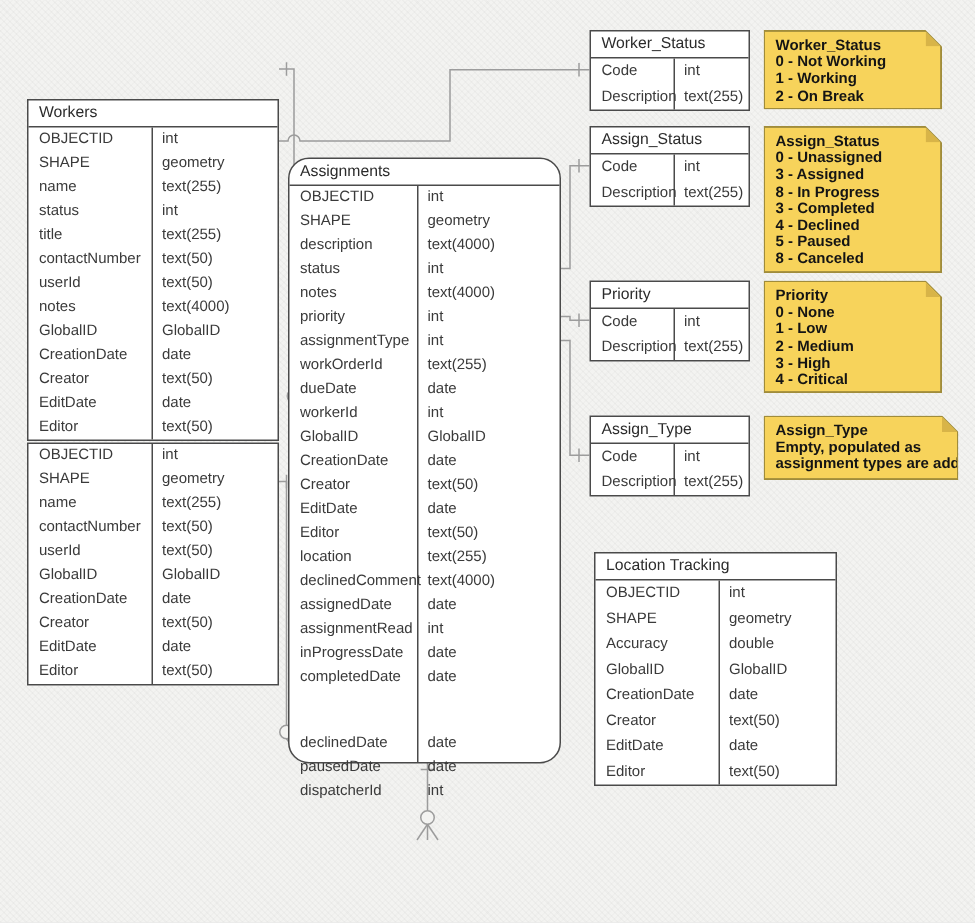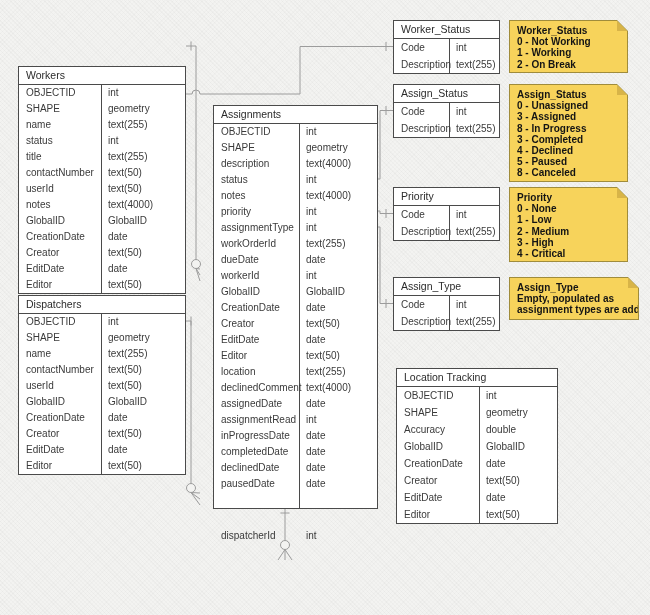--- a/index.html
+++ b/index.html
@@ -98,36 +98,35 @@
         <div class="row" style="height: 16px; line-height: 16px;"><span class="fname">userId</span><span class="ftype" style="left: 89px;">text(50)</span></div>
         <div class="row" style="height: 16px; line-height: 16px;"><span class="fname">notes</span><span class="ftype" style="left: 89px;">text(4000)</span></div>
         <div class="row" style="height: 16px; line-height: 16px;"><span class="fname">GlobalID</span><span class="ftype" style="left: 89px;">GlobalID</span></div>
         <div class="row" style="height: 16px; line-height: 16px;"><span class="fname">CreationDate</span><span class="ftype" style="left: 89px;">date</span></div>
         <div class="row" style="height: 16px; line-height: 16px;"><span class="fname">Creator</span><span class="ftype" style="left: 89px;">text(50)</span></div>
         <div class="row" style="height: 16px; line-height: 16px;"><span class="fname">EditDate</span><span class="ftype" style="left: 89px;">date</span></div>
         <div class="row" style="height: 16px; line-height: 16px;"><span class="fname">Editor</span><span class="ftype" style="left: 89px;">text(50)</span></div>
       </div>
     </div>
     <div class="tbl" style="left: 18px; top: 295px; width: 168px;">
-      <div class="tbl-title" style="height: 17px; line-height: 17px;">Dispatchers</div>
       <div class="tbl-body" style="height: 160px;">
         <div class="vdiv" style="left: 82px;"></div>
         <div class="row" style="height: 16px; line-height: 16px;"><span class="fname">OBJECTID</span><span class="ftype" style="left: 89px;">int</span></div>
         <div class="row" style="height: 16px; line-height: 16px;"><span class="fname">SHAPE</span><span class="ftype" style="left: 89px;">geometry</span></div>
         <div class="row" style="height: 16px; line-height: 16px;"><span class="fname">name</span><span class="ftype" style="left: 89px;">text(255)</span></div>
         <div class="row" style="height: 16px; line-height: 16px;"><span class="fname">contactNumber</span><span class="ftype" style="left: 89px;">text(50)</span></div>
         <div class="row" style="height: 16px; line-height: 16px;"><span class="fname">userId</span><span class="ftype" style="left: 89px;">text(50)</span></div>
         <div class="row" style="height: 16px; line-height: 16px;"><span class="fname">GlobalID</span><span class="ftype" style="left: 89px;">GlobalID</span></div>
         <div class="row" style="height: 16px; line-height: 16px;"><span class="fname">CreationDate</span><span class="ftype" style="left: 89px;">date</span></div>
         <div class="row" style="height: 16px; line-height: 16px;"><span class="fname">Creator</span><span class="ftype" style="left: 89px;">text(50)</span></div>
         <div class="row" style="height: 16px; line-height: 16px;"><span class="fname">EditDate</span><span class="ftype" style="left: 89px;">date</span></div>
         <div class="row" style="height: 16px; line-height: 16px;"><span class="fname">Editor</span><span class="ftype" style="left: 89px;">text(50)</span></div>
       </div>
     </div>
-    <div class="tbl" style="left: 213px; top: 105px; width: 165px;">
+    <div class="tbl" style="left: 192px; top: 105px; width: 182px; border-radius: 14px;">
       <div class="tbl-title" style="height: 17px; line-height: 17px;">Assignments</div>
       <div class="tbl-body" style="height: 384px;">
         <div class="vdiv" style="left: 85px;"></div>
         <div class="row" style="height: 16px; line-height: 16px;"><span class="fname">OBJECTID</span><span class="ftype" style="left: 92px;">int</span></div>
         <div class="row" style="height: 16px; line-height: 16px;"><span class="fname">SHAPE</span><span class="ftype" style="left: 92px;">geometry</span></div>
         <div class="row" style="height: 16px; line-height: 16px;"><span class="fname">description</span><span class="ftype" style="left: 92px;">text(4000)</span></div>
         <div class="row" style="height: 16px; line-height: 16px;"><span class="fname">status</span><span class="ftype" style="left: 92px;">int</span></div>
         <div class="row" style="height: 16px; line-height: 16px;"><span class="fname">notes</span><span class="ftype" style="left: 92px;">text(4000)</span></div>
         <div class="row" style="height: 16px; line-height: 16px;"><span class="fname">priority</span><span class="ftype" style="left: 92px;">int</span></div>
         <div class="row" style="height: 16px; line-height: 16px;"><span class="fname">assignmentType</span><span class="ftype" style="left: 92px;">int</span></div>
@@ -138,23 +137,23 @@
         <div class="row" style="height: 16px; line-height: 16px;"><span class="fname">CreationDate</span><span class="ftype" style="left: 92px;">date</span></div>
         <div class="row" style="height: 16px; line-height: 16px;"><span class="fname">Creator</span><span class="ftype" style="left: 92px;">text(50)</span></div>
         <div class="row" style="height: 16px; line-height: 16px;"><span class="fname">EditDate</span><span class="ftype" style="left: 92px;">date</span></div>
         <div class="row" style="height: 16px; line-height: 16px;"><span class="fname">Editor</span><span class="ftype" style="left: 92px;">text(50)</span></div>
         <div class="row" style="height: 16px; line-height: 16px;"><span class="fname">location</span><span class="ftype" style="left: 92px;">text(255)</span></div>
         <div class="row" style="height: 16px; line-height: 16px;"><span class="fname">declinedComment</span><span class="ftype" style="left: 92px;">text(4000)</span></div>
         <div class="row" style="height: 16px; line-height: 16px;"><span class="fname">assignedDate</span><span class="ftype" style="left: 92px;">date</span></div>
         <div class="row" style="height: 16px; line-height: 16px;"><span class="fname">assignmentRead</span><span class="ftype" style="left: 92px;">int</span></div>
         <div class="row" style="height: 16px; line-height: 16px;"><span class="fname">inProgressDate</span><span class="ftype" style="left: 92px;">date</span></div>
         <div class="row" style="height: 16px; line-height: 16px;"><span class="fname">completedDate</span><span class="ftype" style="left: 92px;">date</span></div>
-        <div class="row" style="height: 16px; line-height: 16px;"><span class="fname">declinedDate</span><span class="ftype" style="left: 92px;">date</span></div>
+        <div class="row" style="height: 16px; line-height: 16px; margin-top: 28px;"><span class="fname">declinedDate</span><span class="ftype" style="left: 92px;">date</span></div>
         <div class="row" style="height: 16px; line-height: 16px;"><span class="fname">pausedDate</span><span class="ftype" style="left: 92px;">date</span></div>
-        <div class="row" style="height: 16px; line-height: 16px; margin-top: 36px;"><span class="fname">dispatcherId</span><span class="ftype" style="left: 92px;">int</span></div>
+        <div class="row" style="height: 16px; line-height: 16px;"><span class="fname">dispatcherId</span><span class="ftype" style="left: 92px;">int</span></div>
       </div>
     </div>
     <div class="tbl" style="left: 393px; top: 20px; width: 107px;">
       <div class="tbl-title" style="height: 17px; line-height: 17px;">Worker_Status</div>
       <div class="tbl-body" style="height: 34px;">
         <div class="vdiv" style="left: 55px;"></div>
         <div class="row" style="height: 17px; line-height: 17px;"><span class="fname">Code</span><span class="ftype" style="left: 62px;">int</span></div>
         <div class="row" style="height: 17px; line-height: 17px;"><span class="fname">Description</span><span class="ftype" style="left: 62px;">text(255)</span></div>
       </div>
     </div>

